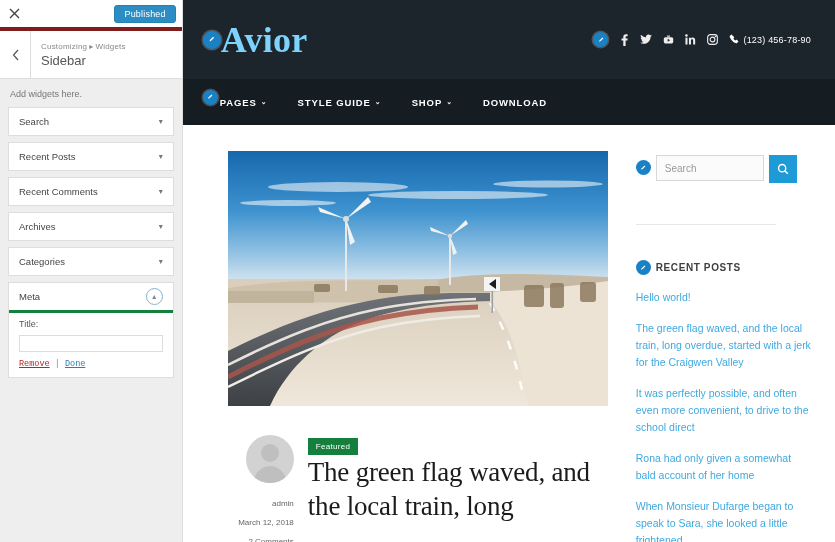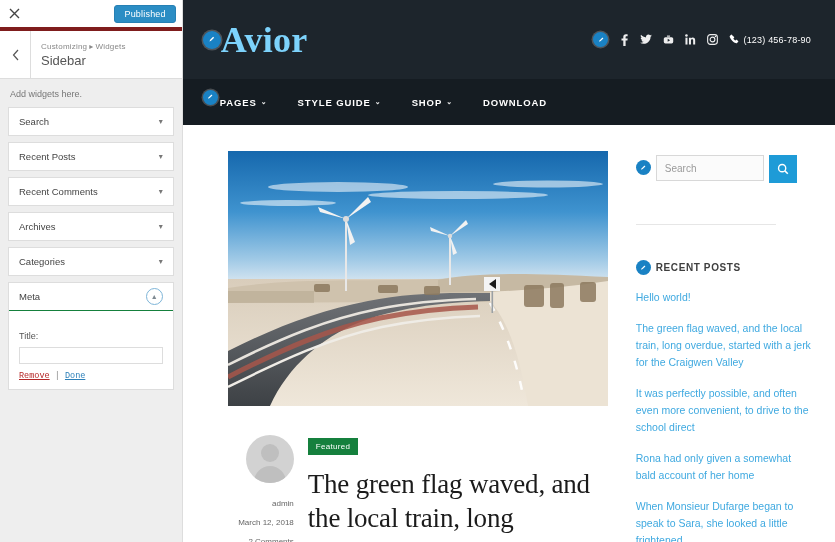--- a/index.html
+++ b/index.html
@@ -52,21 +52,21 @@
   .w-head{
     height:27px;display:flex;align-items:center;justify-content:space-between;
     padding:0 10px;
   }
   .w-name{font-size:9.5px;color:#444444;}
   .w-caret{font-size:8px;color:#777777;}
   .w-toggle{
     width:15px;height:15px;border:1px solid #7eb5d8;border-radius:50%;
     display:flex;align-items:center;justify-content:center;color:#7f8a92;font-size:7px;
   }
-  .w-body{padding:20px 10px 8px 10px;border-top:1px solid #15803d;}
+  .w-body{padding:6px 10px 8px 10px;border-top:3px solid #15803d;}
   .w-label{font-size:9px;color:#555555;margin-bottom:3px;}
   .w-input{
     width:100%;height:17px;box-sizing:border-box;border:1px solid #dddddd;
     background:#ffffff;font-size:9px;padding:0 4px;color:#333;
   }
   .w-links{margin-top:7px;font-size:8.5px;color:#888888;font-family:Liberation Mono, monospace;}
   .w-links a{text-decoration:underline;}
   .lnk-remove{color:#b52727;}
   .lnk-done{color:#2b7fb8;}
 
@@ -134,21 +134,21 @@
   .meta-line{font-size:8px;color:#666666;margin-top:6px;line-height:13px;}
   .meta-col .meta-first{margin-top:14px;}
 
   .post-col{flex:1 1 auto;}
   .badge{
     display:inline-block;background:#15803d;color:#ffffff;font-size:8px;
     padding:4px 8px;letter-spacing:.3px;
   }
   .post-title{
     font-family:"Liberation Serif", serif;color:#1b1b1b;font-size:27px;line-height:34px;
-    margin-top:12px;font-weight:400;letter-spacing:-.2px;
+    font-weight:400;letter-spacing:-.2px;
   }
 
   
   .sw-search{display:flex;align-items:flex-start;gap:5px;}
   .search-input{
     width:108px;height:26px;box-sizing:border-box;border:1px solid #d8d8d8;background:#fbfbfb;
     font-size:10px;color:#9a9a9a;padding:0 8px;display:flex;align-items:center;
     font-family:"Liberation Sans", sans-serif;
   }
   .search-btn{

